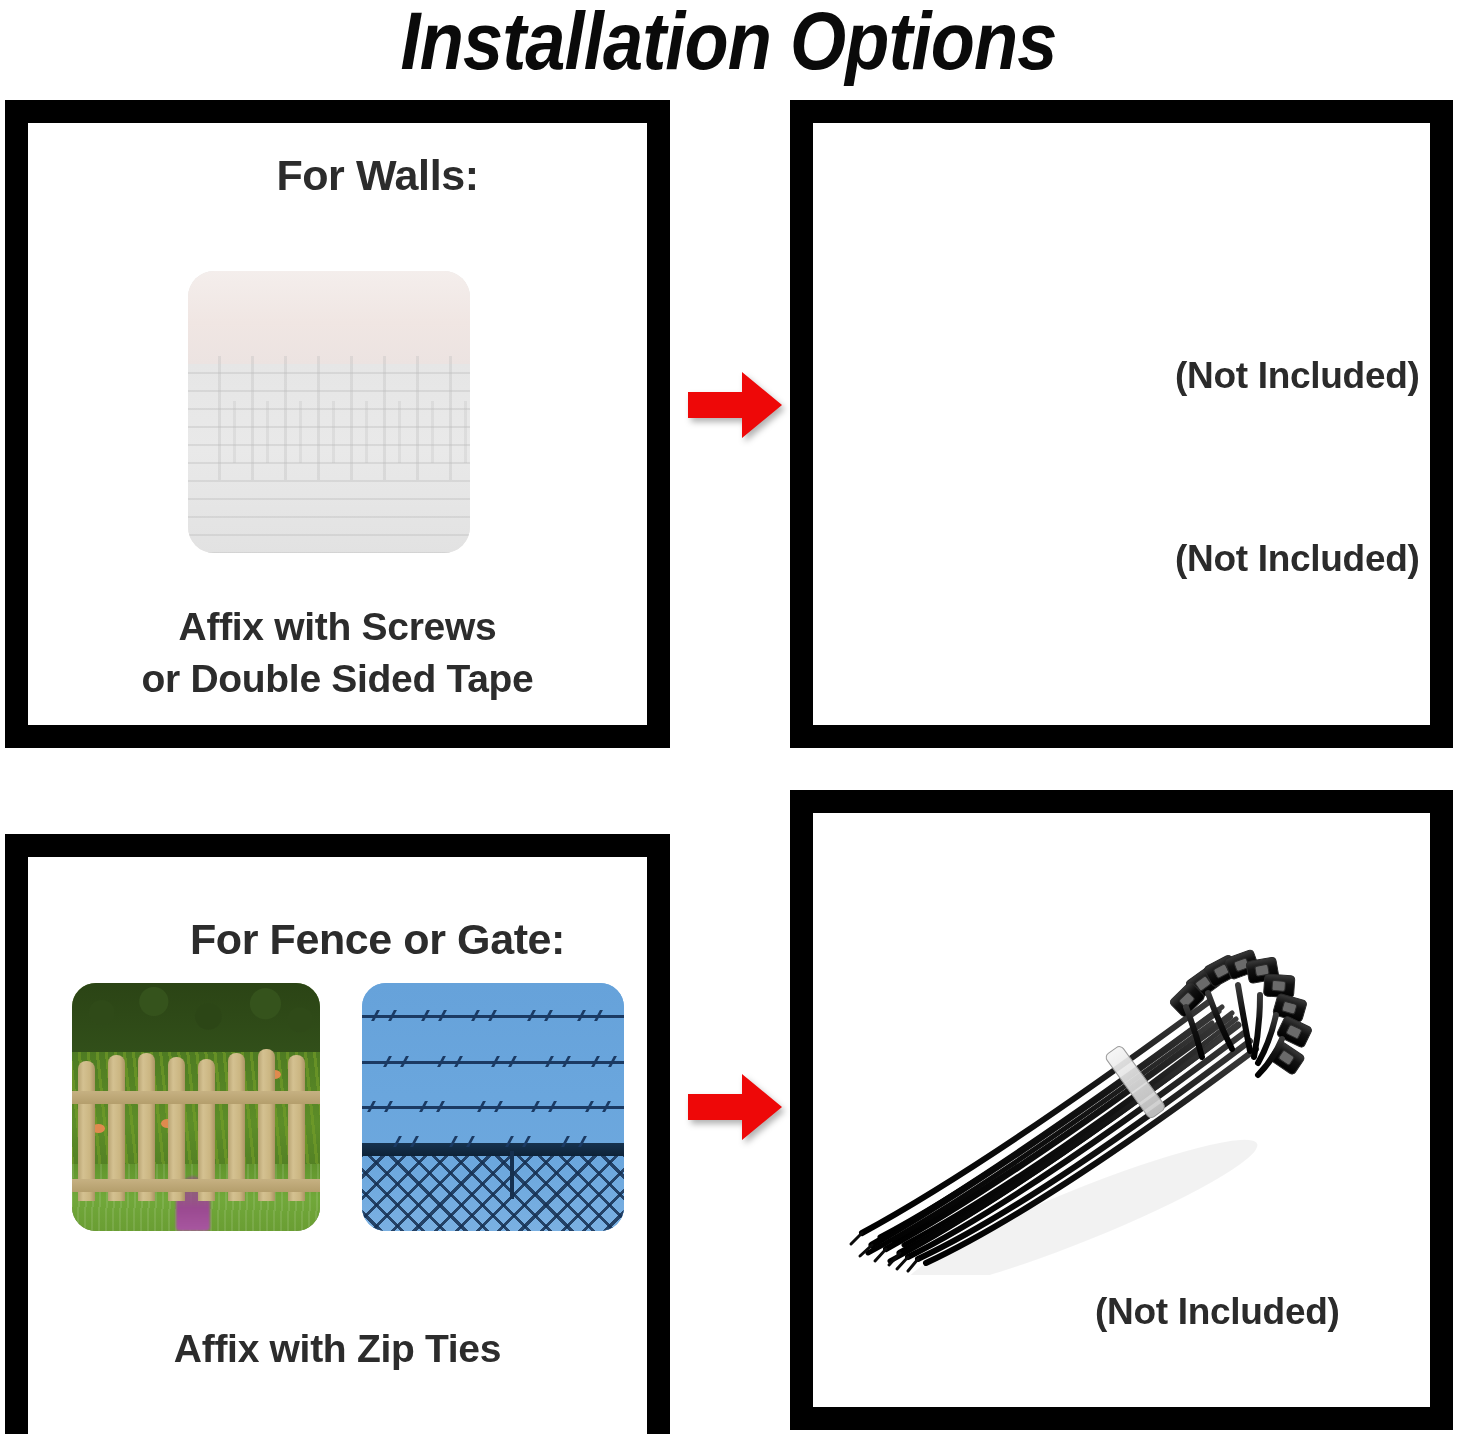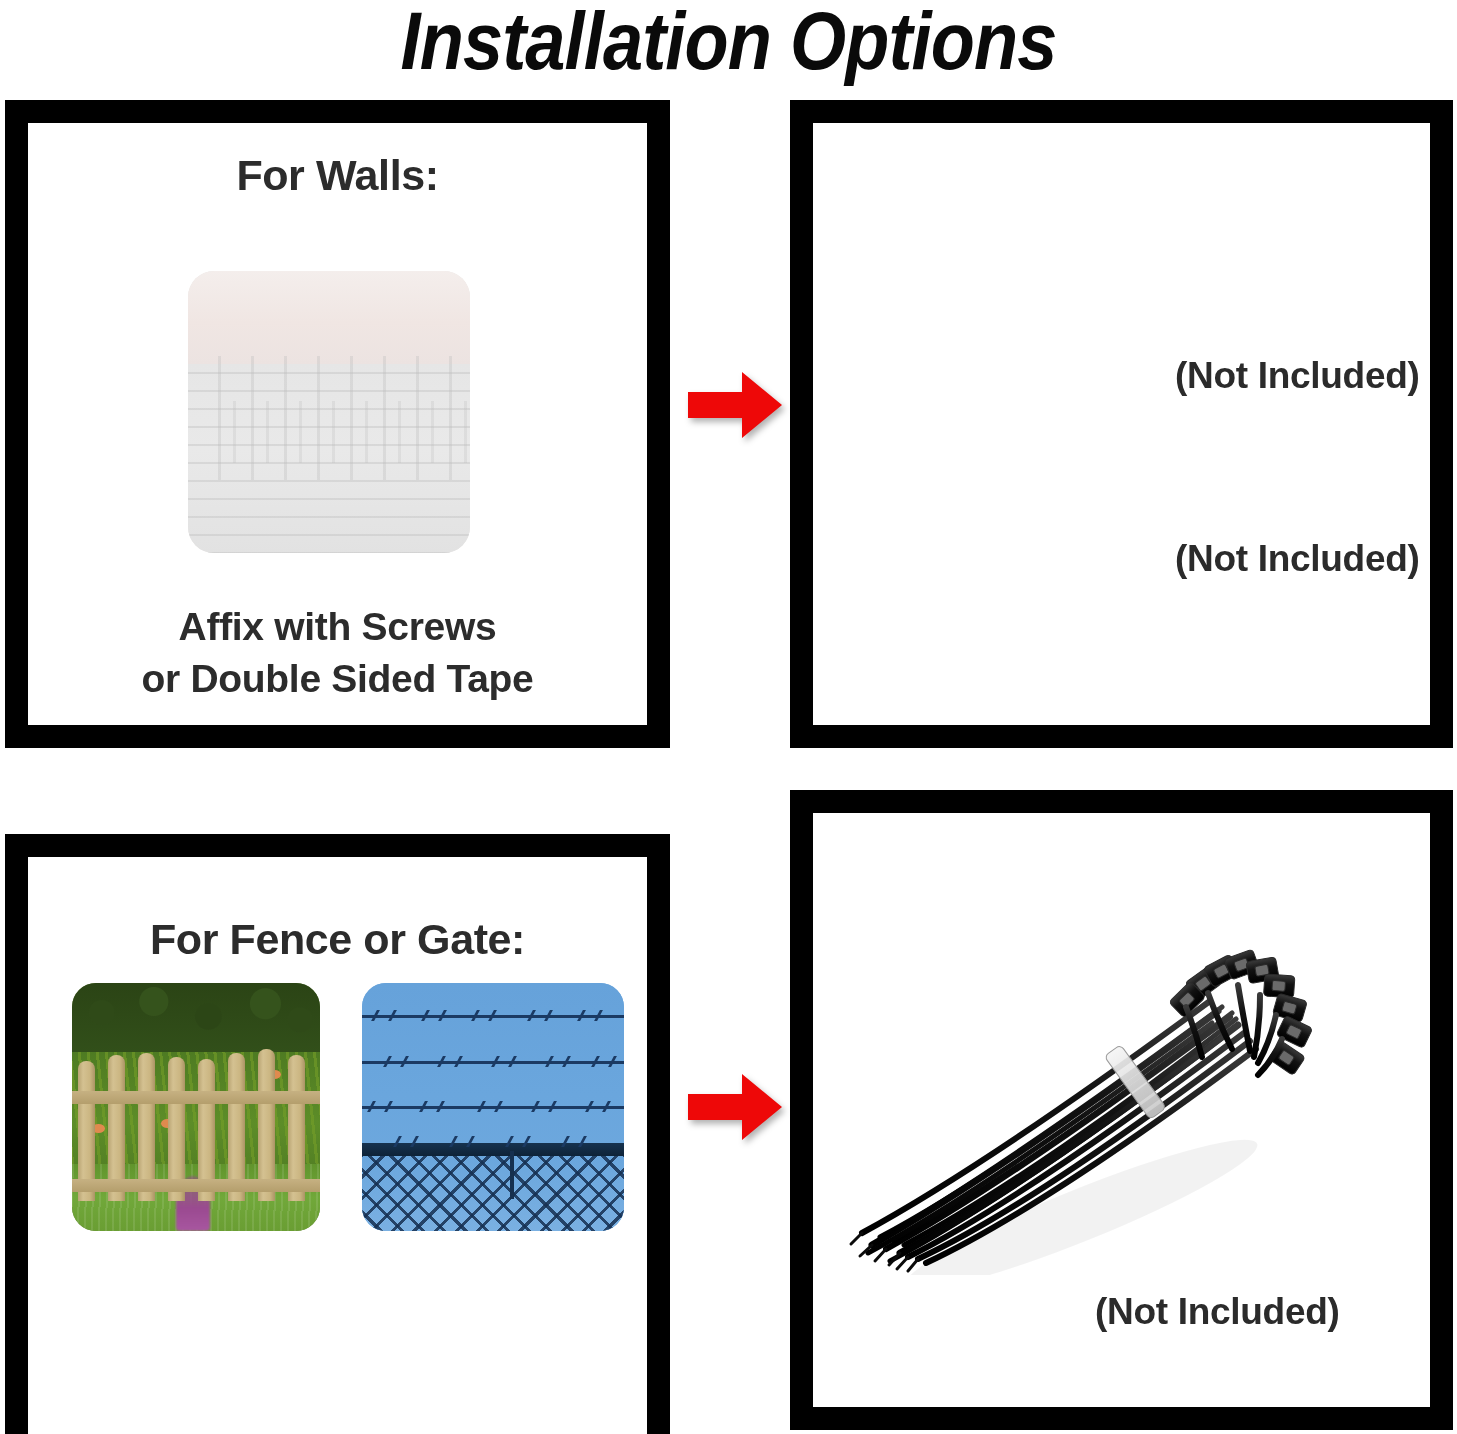--- a/index.html
+++ b/index.html
@@ -54,20 +54,21 @@
   #panel-fence-hw    { left: 790px; top: 790px;  width: 663px; height: 640px; }
 
   .panel-heading {
     position: absolute;
     width: 100%;
     text-align: center;
     font-size: 43px;
     font-weight: bold;
     color: #2c2c2c;
     letter-spacing: -0.4px;
+    margin-left: 40px;
   }
   .panel-caption {
     position: absolute;
     width: 100%;
     text-align: center;
     font-size: 39px;
     font-weight: bold;
     color: #2c2c2c;
     letter-spacing: -0.3px;
     line-height: 1.32;
@@ -328,20 +329,21 @@
       <div class="cf-rail" style="top:160px;"></div>
       <div class="barb" style="left:34px;  top:153px;"></div>
       <div class="barb" style="left:90px;  top:153px;"></div>
       <div class="barb" style="left:146px; top:153px;"></div>
       <div class="barb" style="left:202px; top:153px;"></div>
 
       <div class="cf-mesh" style="top:173px; height:75px;"></div>
       <div class="cf-post" style="left:148px; top:168px; height:48px;"></div>
     </div>
 
+    <div class="panel-caption" style="top: 466px;">Affix with Zip Ties</div>
 
   </div>
 </div>
 
 <svg class="red-arrow" id="arrow-bottom" viewBox="0 0 98 78">
   <polygon points="2,26 56,26 56,6 96,39 56,72 56,52 2,52" fill="#ee0808"></polygon>
 </svg>
 
 <div class="panel" id="panel-fence-hw">
   <div class="panel-inner">

